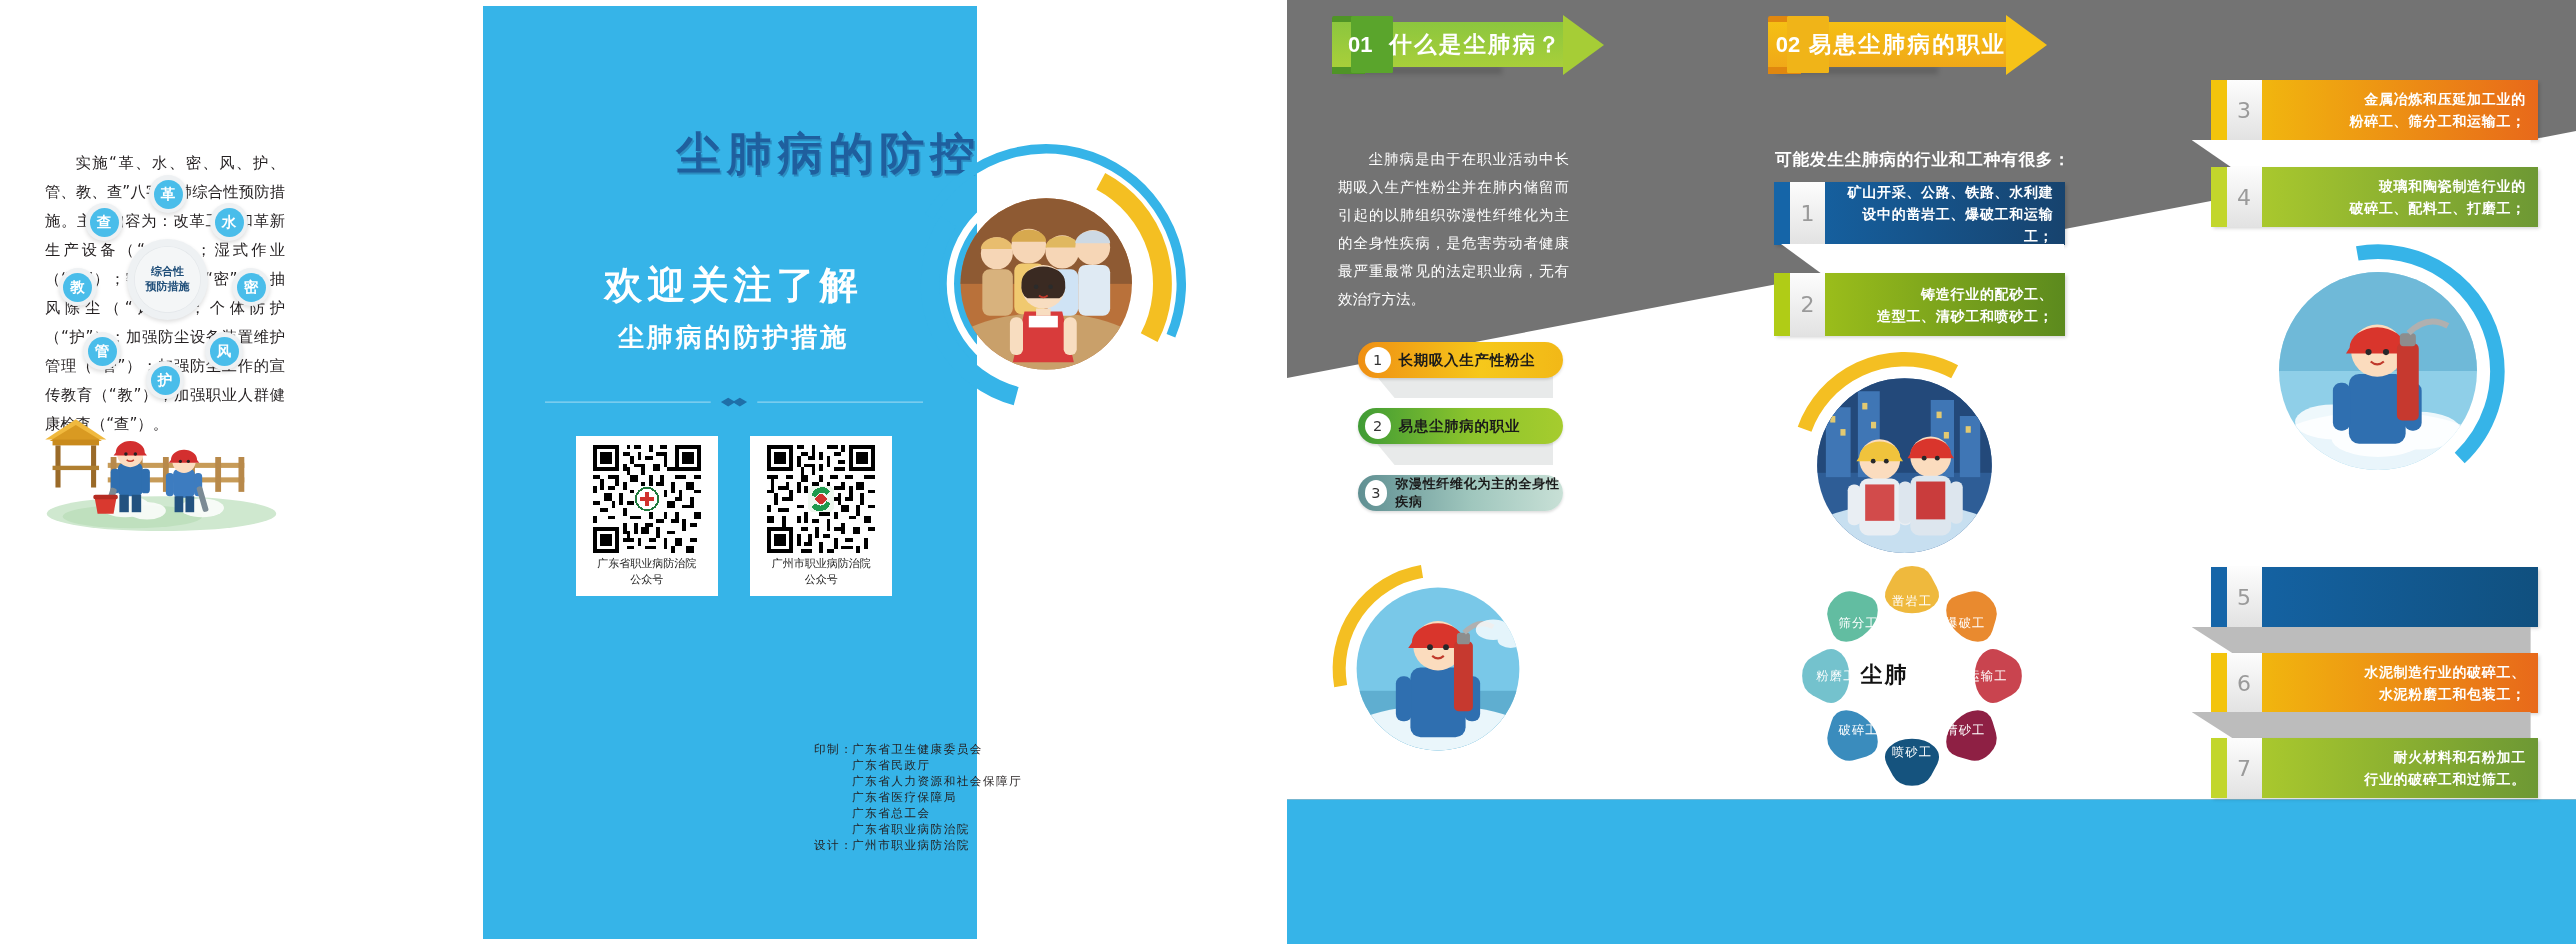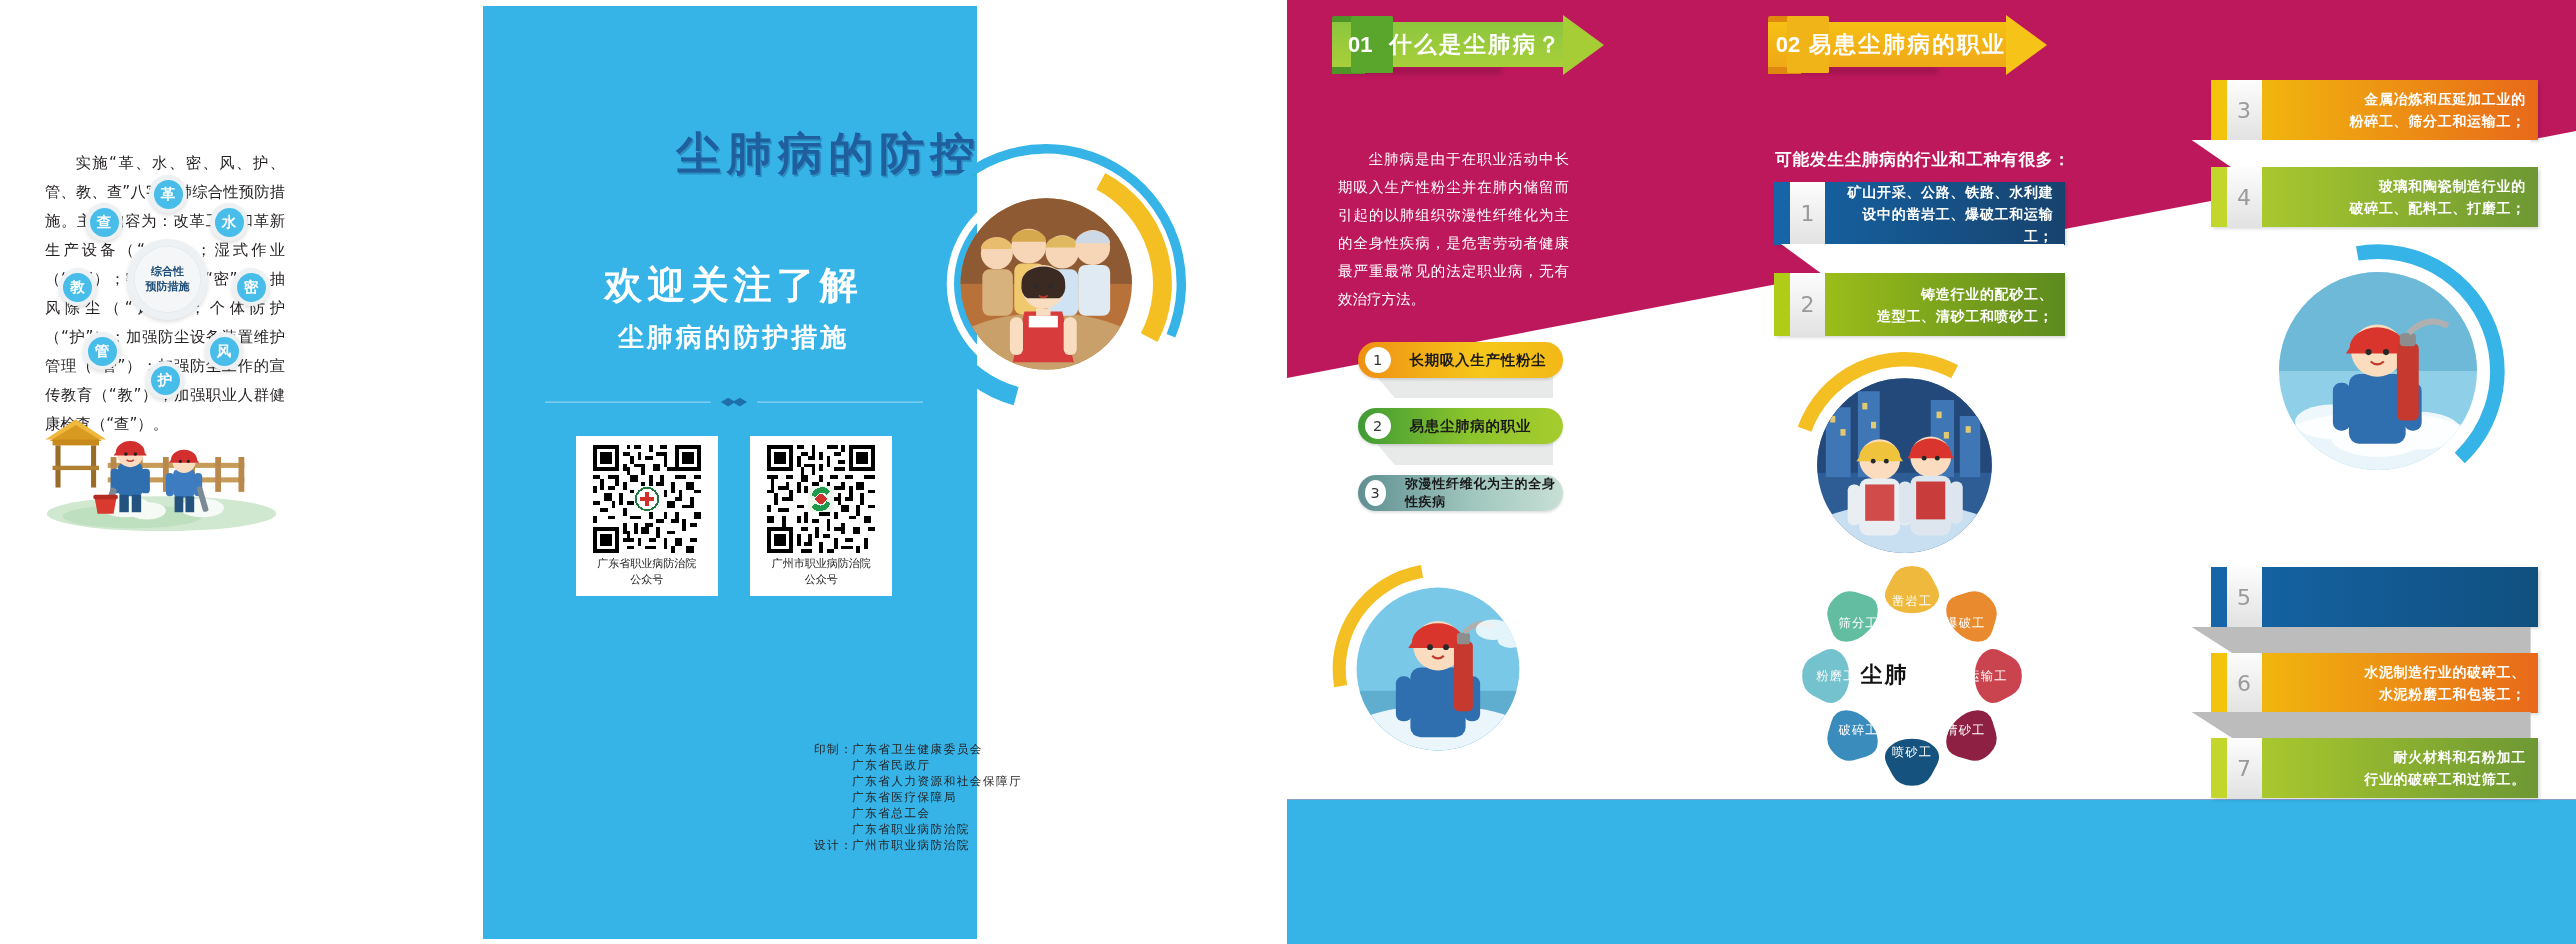--- a/index.html
+++ b/index.html
@@ -4,21 +4,21 @@
 <style>
   html,body{margin:0;padding:0;background:#fff;}
   body{width:2576px;height:945px;position:relative;overflow:hidden;
        font-family:"Liberation Sans","DejaVu Sans",sans-serif;}
 
   
   .panel{position:absolute;top:0;height:945px;}
   #panel-left{left:0;width:436px;background:#ffffff;}
   #panel-mid{left:436px;width:785px;background:#ffffff;}
   #panel-mid .midblue{position:absolute;left:47px;top:5.8px;width:494px;height:933px;background:#36b4e8;}
-  #panel-right{left:1287px;width:1289px;background:#be185d;}
+  #panel-right{left:1287px;width:1289px;background:#737373;}
 
   
   #right-wedge{position:absolute;left:0;top:0;width:1289px;height:945px;overflow:hidden;}
   #right-wedge svg{position:absolute;left:0;top:0;}
 
   
   .banner{position:absolute;height:45px;display:flex;align-items:center;}
   .banner .ribbon{position:absolute;left:0;top:-6.5px;width:33px;height:58px;border-radius:2.2px 2.2px 0 0;}
   .banner .body{position:relative;height:45px;display:flex;align-items:center;padding-left:7.3px;}
   .banner .tip{position:absolute;top:-7.3px;right:-41px;width:0;height:0;
@@ -97,21 +97,21 @@
   #mid-credits div{white-space:nowrap;}
   #mid-credits .lbl{display:inline-block;width:38px;}
   #mid-circles{position:absolute;left:465px;top:131px;width:305px;height:342px;}
 
   
   .pill{position:absolute;height:36px;border-radius:18px;display:flex;align-items:center;
         box-shadow:0 1.5px 2.9px rgba(0,0,0,.15);}
   .pill .n{width:26px;height:26px;border-radius:50%;background:#fff;margin-left:6.5px;
            display:flex;align-items:center;justify-content:center;font-size:14.5px;color:#333;
            font-family:"DejaVu Sans",sans-serif;}
-  .pill .t{margin-left:19px;font-size:14.5px;color:#1a1a1a;font-weight:bold;letter-spacing:0.7px;
+  .pill .t{margin-left:8px;font-size:14.5px;color:#1a1a1a;font-weight:bold;letter-spacing:0.7px;
            font-family:"DejaVu Serif",serif;}
   .pillconn{position:absolute;background:#e8eaea;}
 
   
   .bar{position:absolute;display:flex;align-items:center;box-shadow:1.5px 2.2px 3.6px rgba(0,0,0,.18);}
   .bar .edge{width:16px;height:100%;}
   .bar .n{width:35px;height:100%;display:flex;align-items:center;justify-content:center;
           font-size:22px;color:#9a9a9a;
           background:linear-gradient(180deg,#fdfdfd 0%,#e2e2e2 100%);
           font-family:"DejaVu Sans",sans-serif;}

